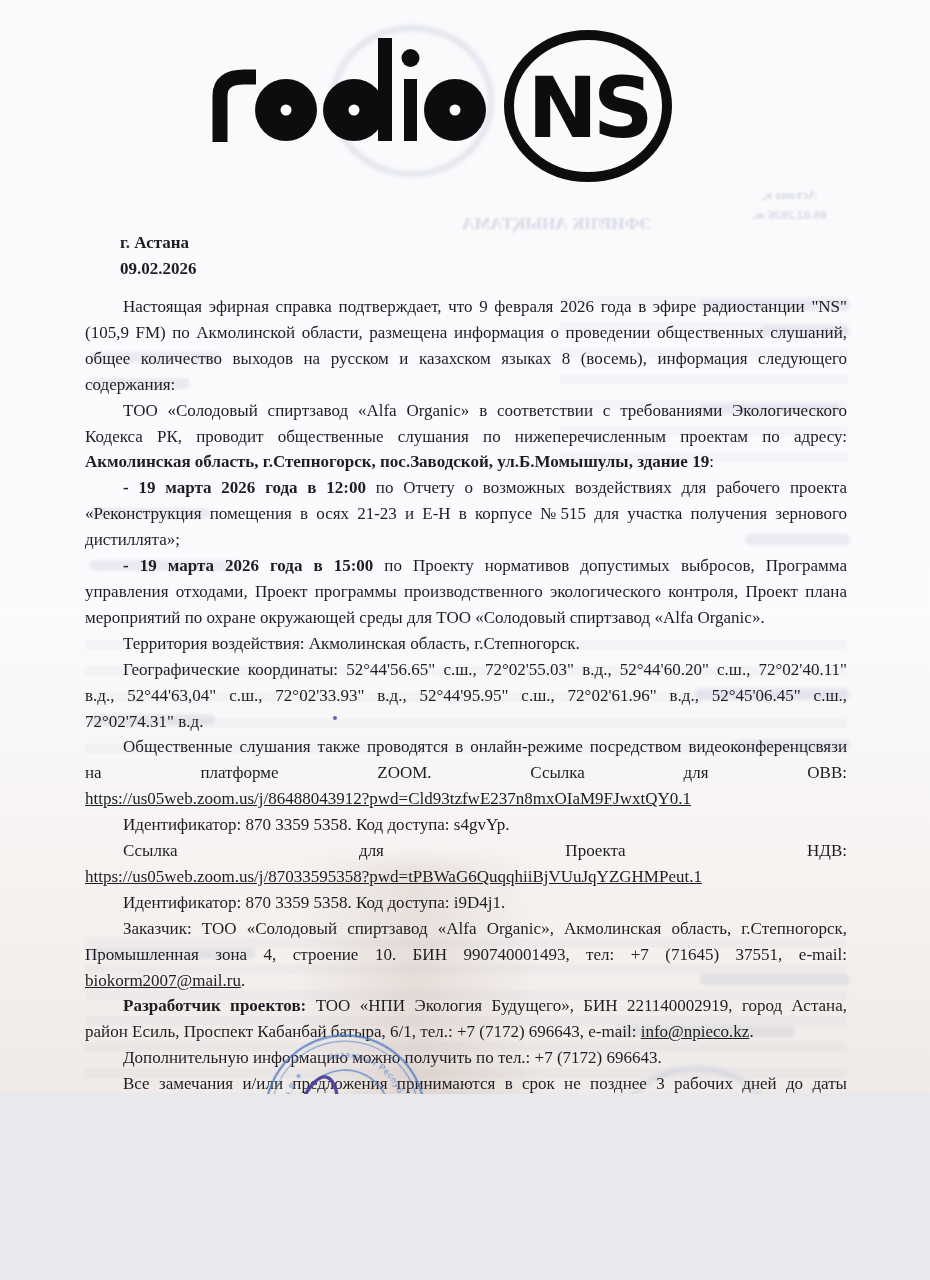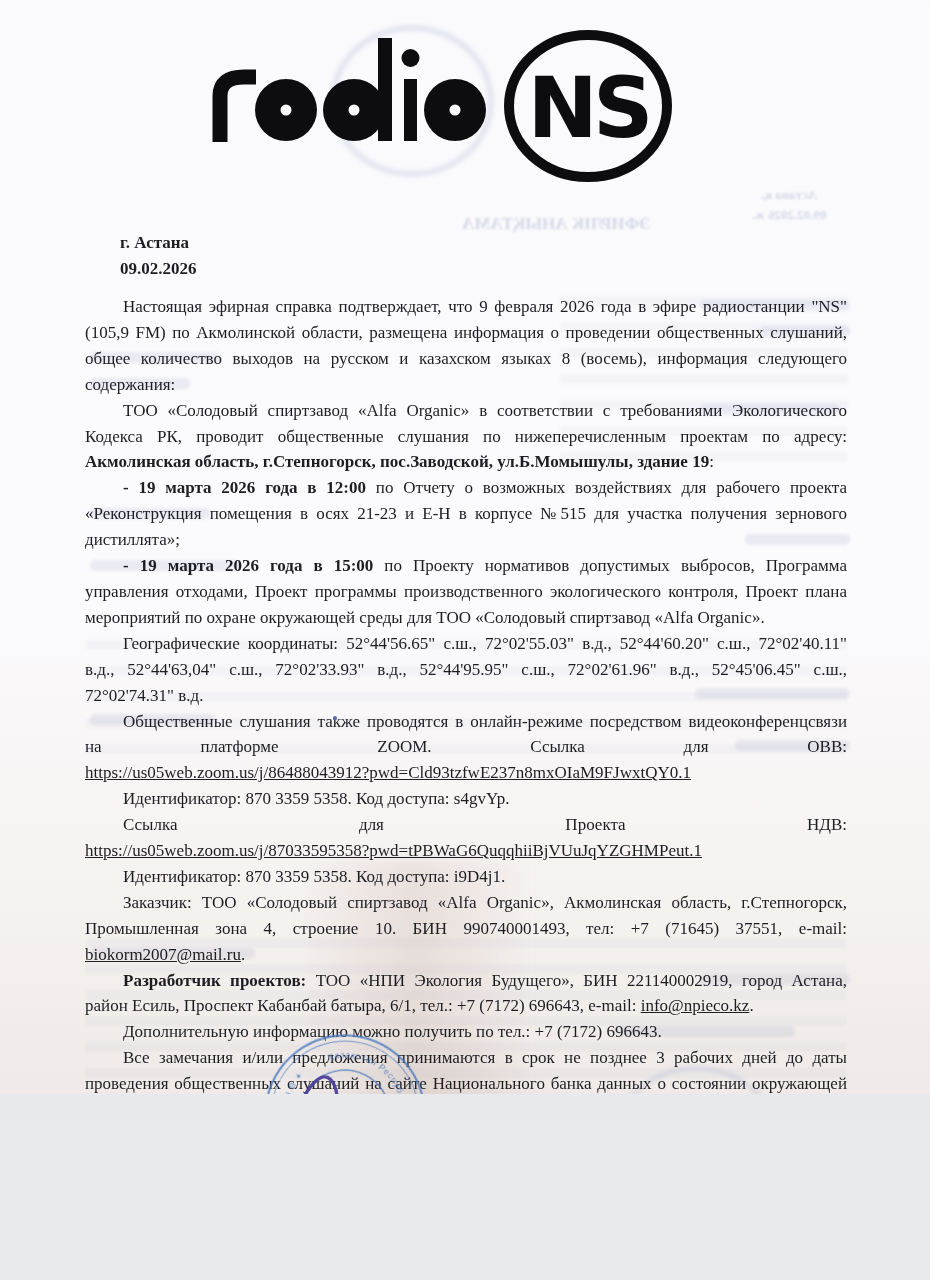--- a/index.html
+++ b/index.html
@@ -110,20 +110,21 @@
     <div>г. Астана</div>
     <div>09.02.2026</div>
   </div>
 
 
   <div class="doc-body">
       <p class="para"><span>Настоящая эфирная справка подтверждает, что 9 февраля 2026 года в эфире радиостанции "NS" (105,9 FM) по Акмолинской области, размещена информация о проведении общественных слушаний, общее количество выходов на русском и казахском языках 8 (восемь), информация следующего содержания:</span></p>
       <p class="para"><span>ТОО «Солодовый спиртзавод «Alfa Organic» в соответствии с требованиями Экологического Кодекса РК, проводит общественные слушания по нижеперечисленным проектам по адресу: </span><span class="b">Акмолинская область, г.Степногорск, пос.Заводской, ул.Б.Момышулы, здание 19</span><span>:</span></p>
       <p class="para"><span class="b">- 19 марта 2026 года в 12:00</span><span> по Отчету о возможных воздействиях для рабочего проекта «Реконструкция помещения в осях 21-23 и Е-Н в корпусе №515 для участка получения зернового дистиллята»;</span></p>
       <p class="para"><span class="b">- 19 марта 2026 года в 15:00</span><span> по Проекту нормативов допустимых выбросов, Программа управления отходами, Проект программы производственного экологического контроля, Проект плана мероприятий по охране окружающей среды для ТОО «Солодовый спиртзавод «Alfa Organic».</span></p>
+      <p class="para"><span>Территория воздействия: Акмолинская область, г.Степногорск.</span></p>
       <p class="para"><span>Географические координаты: 52°44'56.65" с.ш., 72°02'55.03" в.д., 52°44'60.20" с.ш., 72°02'40.11" в.д., 52°44'63,04" с.ш., 72°02'33.93" в.д., 52°44'95.95" с.ш., 72°02'61.96" в.д., 52°45'06.45" с.ш., 72°02'74.31" в.д.</span></p>
       <p class="para"><span>Общественные слушания также проводятся в онлайн-режиме посредством видеоконференцсвязи на платформе ZOOM. Ссылка для ОВВ: </span><a class="doc-link" href="#">https://us05web.zoom.us/j/86488043912?pwd=Cld93tzfwE237n8mxOIaM9FJwxtQY0.1</a></p>
       <p class="para"><span>Идентификатор: 870 3359 5358. Код доступа: s4gvYp.</span></p>
       <p class="para"><span>Ссылка для Проекта НДВ: </span><a class="doc-link" href="#">https://us05web.zoom.us/j/87033595358?pwd=tPBWaG6QuqqhiiBjVUuJqYZGHMPeut.1</a></p>
       <p class="para"><span>Идентификатор: 870 3359 5358. Код доступа: i9D4j1.</span></p>
       <p class="para"><span>Заказчик: ТОО «Солодовый спиртзавод «Alfa Organic», Акмолинская область, г.Степногорск, Промышленная зона 4, строение 10. БИН 990740001493, тел: +7 (71645) 37551, e-mail: </span><a class="doc-link" href="#">biokorm2007@mail.ru</a><span>.</span></p>
       <p class="para"><span class="b">Разработчик проектов:</span><span> ТОО «НПИ Экология Будущего», БИН 221140002919, город Астана, район Есиль, Проспект Кабанбай батыра, 6/1, тел.: +7 (7172) 696643, e-mail: </span><a class="doc-link" href="#">info@npieco.kz</a><span>.</span></p>
       <p class="para"><span>Дополнительную информацию можно получить по тел.: +7 (7172) 696643.</span></p>
       <p class="para"><span>Все замечания и/или предложения принимаются в срок не позднее 3 рабочих дней до даты проведения общественных слушаний на сайте Национального банка данных о состоянии окружающей среды и природных ресурсов </span><a class="doc-link" href="#">https://ndbecology.gov.kz/</a><span>.</span></p>
       <p class="para"><span>Электронная почта ГУ «Управление природных ресурсов и регулирования природопользования Акмолинской области» — </span><a class="doc-link" href="#">natur@aqmola.gov.kz</a></p>

